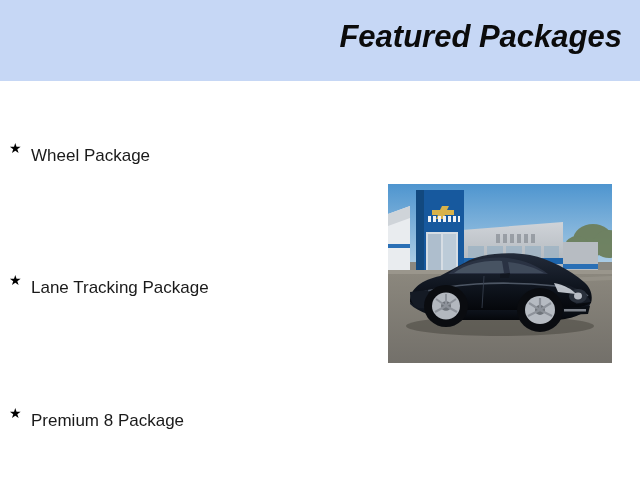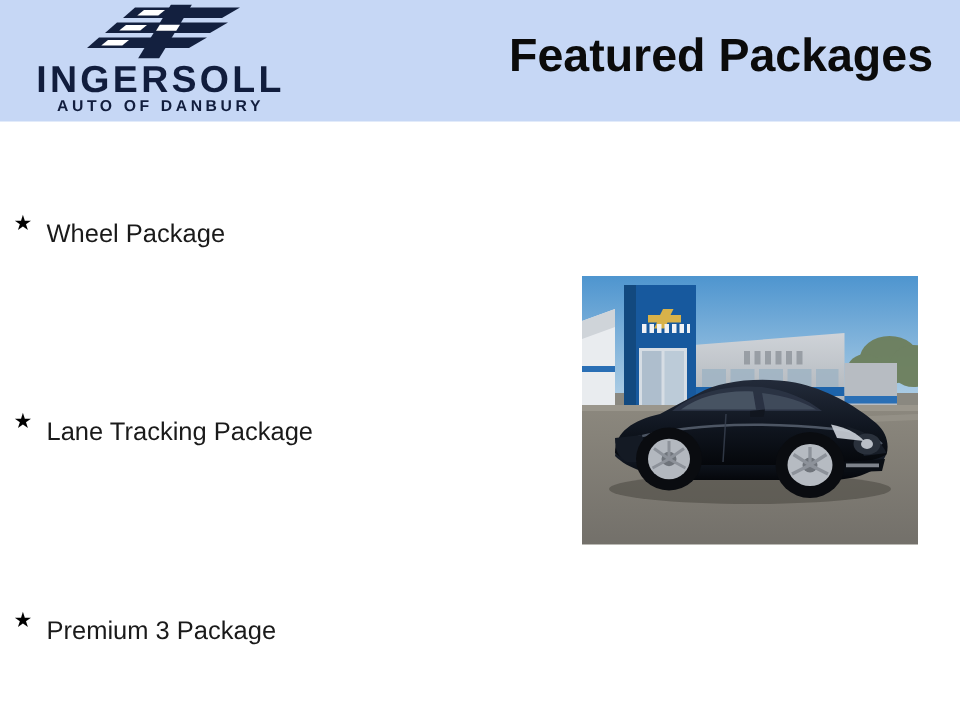--- a/index.html
+++ b/index.html
@@ -71,20 +71,21 @@
 
   .header-title {
     position: absolute;
     right: 18px;
     top: 19px;
     font-size: 31px;
     font-weight: bold;
     color: #0b0b0b;
     letter-spacing: 0px;
     white-space: nowrap;
+    font-style: italic;
   }
 
   
   .package-list {
     position: absolute;
     left: 0;
     top: 81px;
     width: 370px;
     list-style: none;
     margin: 0;
@@ -132,64 +133,39 @@
     display: block;
     width: 224px;
     height: 179px;
   }
 </style>
 </head>
 <body>
 
 <div class="header-band">
 
-  <div class="brand-logo">
-
-    <svg class="logo-wing" viewBox="0 0 118 36">
-      <g fill="#13203f">
-        <path d="M42 2 L112 2 L100 9 L34 9 Z"></path>
-        <path d="M30 12 L104 12 L92 19 L22 19 Z"></path>
-        <path d="M18 22 L90 22 L78 29 L10 29 Z"></path>
-      </g>
-      <g fill="#ffffff">
-        <path d="M48 3.6 L62 3.6 L57.5 7.4 L43.5 7.4 Z"></path>
-        <path d="M36 13.6 L50 13.6 L45.5 17.4 L31.5 17.4 Z"></path>
-        <path d="M24 23.6 L38 23.6 L33.5 27.4 L19.5 27.4 Z"></path>
-      </g>
-      <g fill="#13203f">
-        <path d="M66 0 L80 0 L58 36 L44 36 Z"></path>
-      </g>
-      <g fill="#ffffff">
-        <path d="M58.5 13.5 L72 13.5 L69.5 17.5 L56 17.5 Z"></path>
-      </g>
-    </svg>
-
-    <div class="brand-wordmark">INGERSOLL</div>
-
-    <div class="brand-tagline">AUTO OF DANBURY</div>
-  </div>
 
   <div class="header-title">Featured Packages</div>
 </div>
 
 <ul class="package-list">
 
   <li class="package-item">
     <span class="bullet-star">★</span>
     <span class="package-label">Wheel Package</span>
   </li>
 
   <li class="package-item">
     <span class="bullet-star">★</span>
     <span class="package-label">Lane Tracking Package</span>
   </li>
 
   <li class="package-item">
     <span class="bullet-star">★</span>
-    <span class="package-label">Premium 3 Package</span>
+    <span class="package-label">Premium 8 Package</span>
   </li>
 </ul>
 
 <div class="vehicle-photo">
   <svg viewBox="0 0 224 179">
     <defs>
       <linearGradient id="skyGrad" x1="0" y1="0" x2="0" y2="1">
         <stop offset="0%" stop-color="#4e95cf"></stop>
         <stop offset="100%" stop-color="#a9cbe4"></stop>
       </linearGradient>

